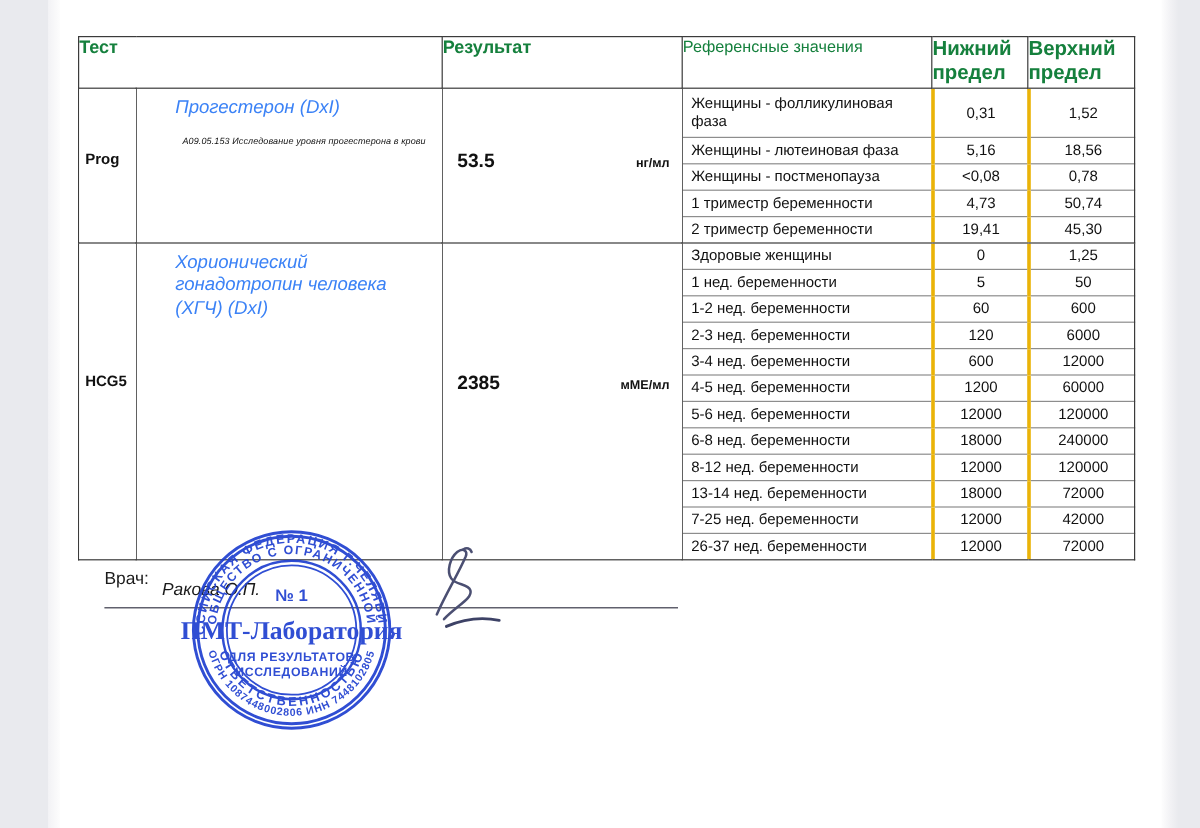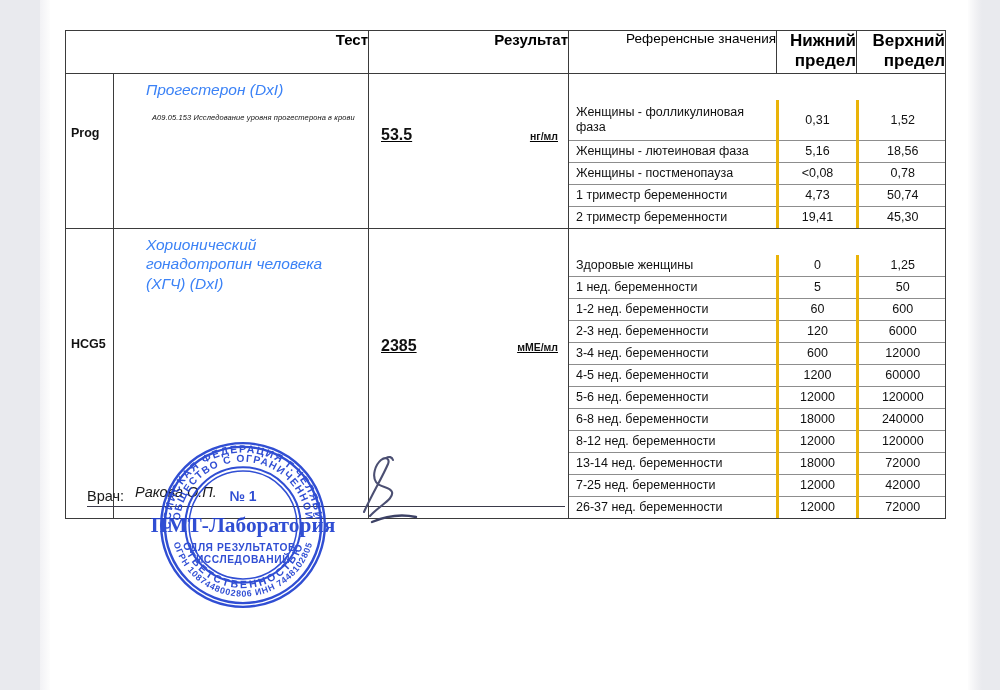--- a/index.html
+++ b/index.html
@@ -54,22 +54,22 @@
     padding: 0;
     vertical-align: top;
     background: #fff;
   }
 
   
   thead th {
     height: 42px;
     font-size: 15px;
     font-weight: bold;
-    color: #000000;
-    text-align: right;
+    color: #15803d;
+    text-align: left;
     vertical-align: middle;
     padding: 2px 4px;
     line-height: 1.15;
   }
   th.th-ref {
     font-size: 13.5px;
     font-weight: normal;
   }
   th.th-lim {
     font-size: 17px;
@@ -122,40 +122,38 @@
     padding: 0;
   }
   .result-inner {
     position: absolute;
     left: 0; right: 0;
     display: flex;
     align-items: baseline;
     justify-content: space-between;
     padding: 0 10px 0 12px;
     box-sizing: border-box;
-    text-decoration: underline;
   }
   .result-value {
     font-size: 16px;
     font-weight: bold;
     color: #111;
   }
   .result-unit {
     font-size: 10.5px;
     font-weight: bold;
     color: #111;
   }
 
   
   td.ref-cell, td.low-cell, td.high-cell { padding: 0; }
   .ref-sub {
     width: 100%;
     border-collapse: collapse;
     table-layout: fixed;
-    margin-top: 26px;
   }
   .ref-sub td {
     border: none;
     border-bottom: 1px solid #8d8d8d;
     font-size: 12.5px;
     color: #111;
     line-height: 1.2;
     padding: 3px 6px 3px 7px;
     vertical-align: middle;
   }
@@ -174,21 +172,21 @@
   .sign-area {
     position: absolute;
     left: 15px;
     top: 440px;
     width: 880px;
     height: 200px;
   }
   .doc-label {
     position: absolute;
     left: 22px;
-    top: 48px;
+    top: 35px;
     font-size: 14.5px;
     color: #1a1a1a;
   }
   .doc-name {
     position: absolute;
     left: 70px;
     top: 44px;
     font-size: 14.5px;
     font-style: italic;
     color: #1a1a1a;

